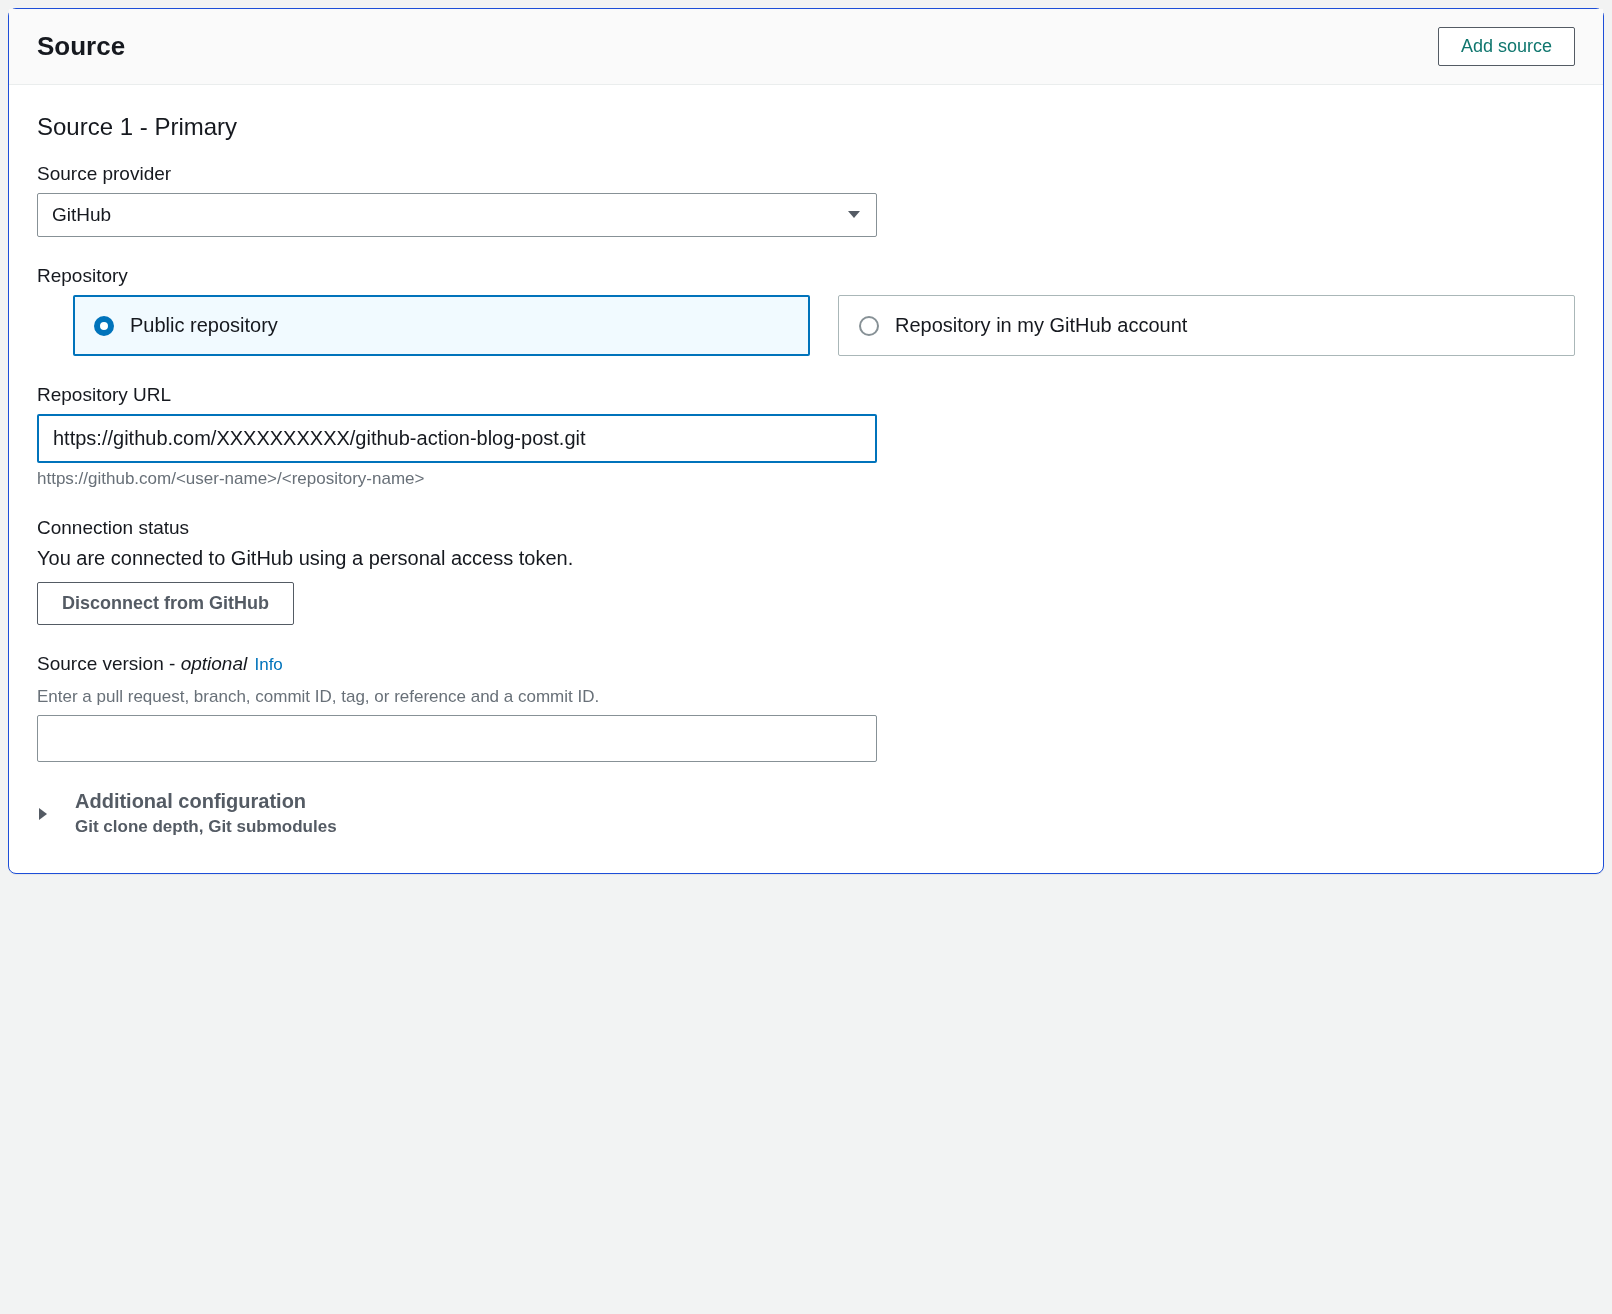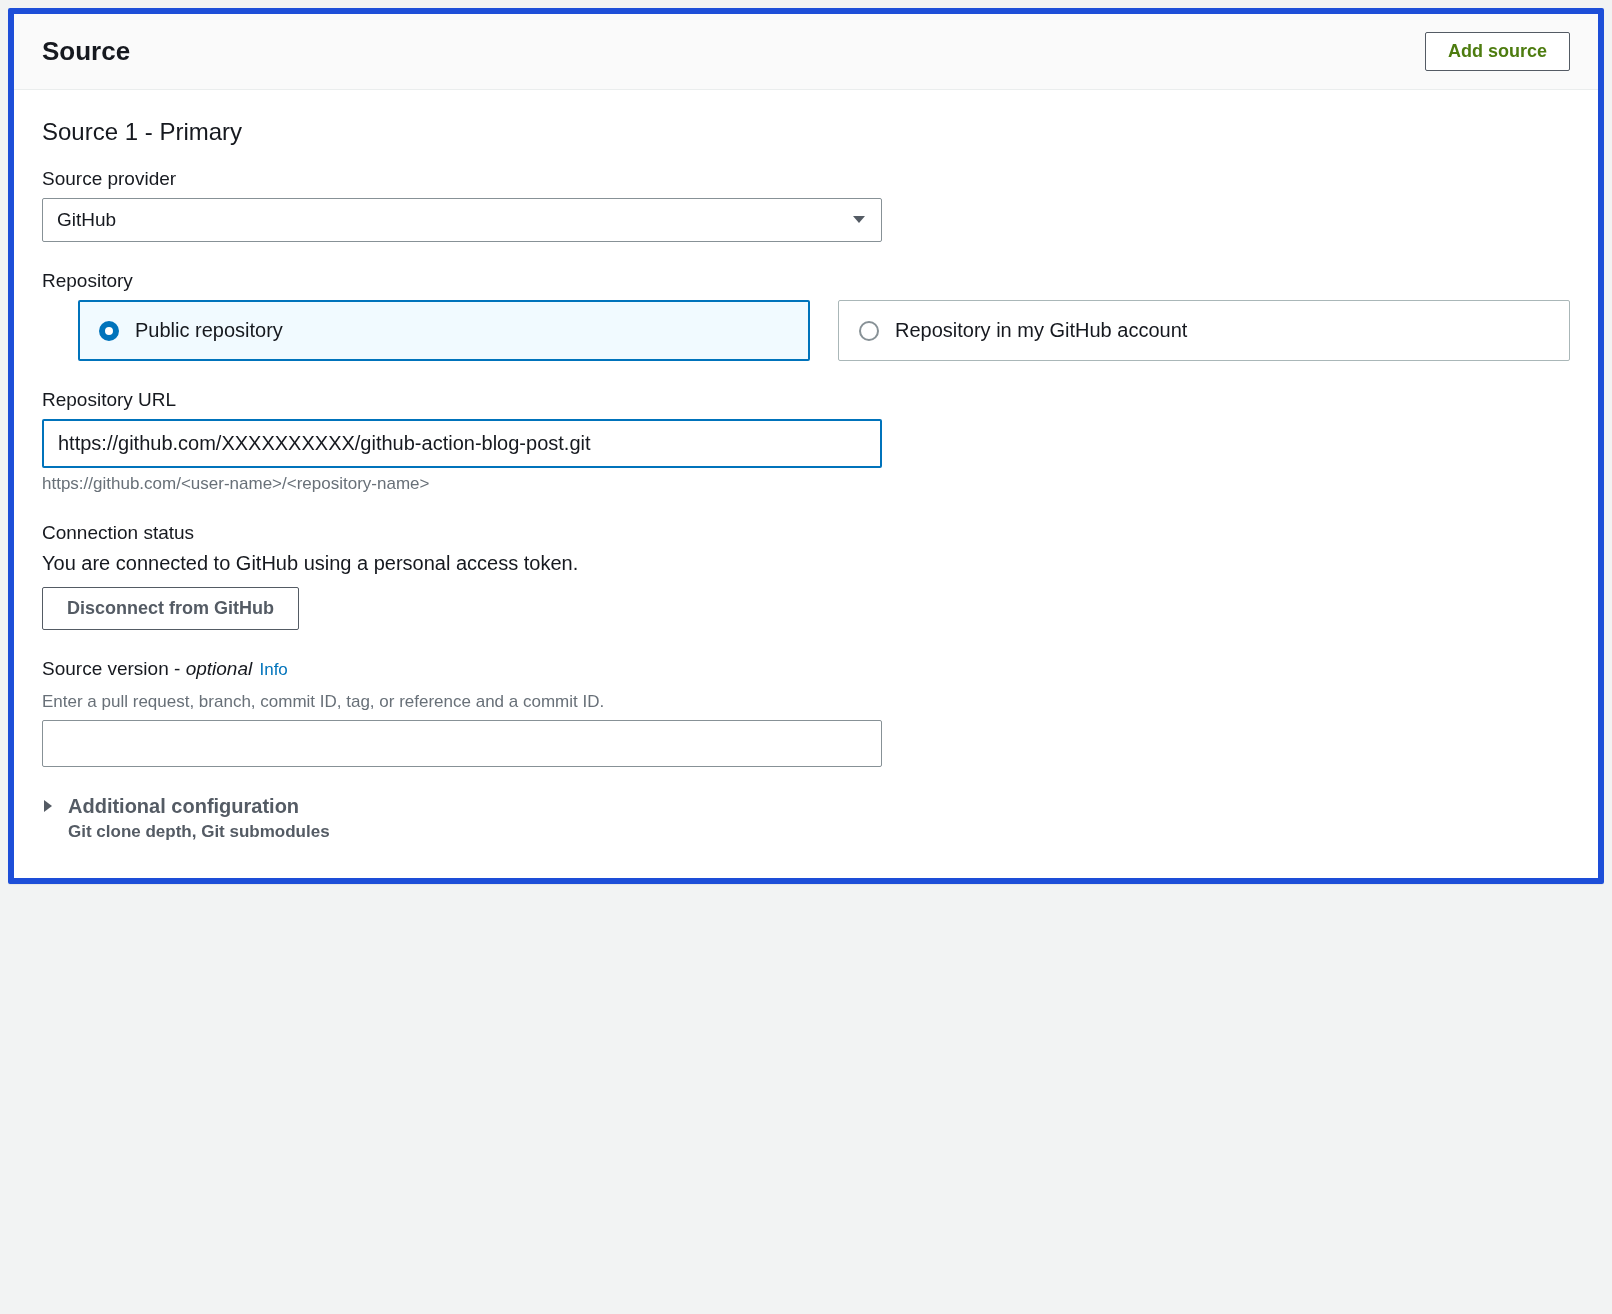--- a/index.html
+++ b/index.html
@@ -4,42 +4,42 @@
   <style>
     * { box-sizing: border-box; margin: 0; padding: 0; }
     body {
       font-family: "Amazon Ember", "Helvetica Neue", Arial, sans-serif;
       background: #f2f3f3;
       padding: 8px;
       color: #16191f;
     }
     .card {
       background: #fff;
-      border: 6px solid #1d4ed8;
-      border-radius: 2px;
+      border: 1px solid #1d4ed8;
+      border-radius: 8px;
       box-shadow: 0 1px 1px rgba(0,0,0,0.05);
     }
     .card-header {
       display: flex;
       justify-content: space-between;
       align-items: center;
       padding: 18px 28px;
       border-bottom: 1px solid #eaeded;
       background: #fafafa;
     }
     .card-header h2 {
       font-size: 26px;
       font-weight: 700;
       color: #16191f;
     }
     .btn {
       border: 1px solid #545b64;
       background: #fff;
-      color: #4d7c0f;
-      font-weight: 700;
+      color: #0f766e;
+      font-weight: 400;
       padding: 8px 22px;
       font-size: 18px;
       border-radius: 2px;
       cursor: pointer;
     }
     .card-body { padding: 28px 28px 36px 28px; }
     .section-title {
       font-size: 24px;
       font-weight: 400;
       color: #16191f;
@@ -150,22 +150,22 @@
       color: #0073bb;
       font-size: 17px;
       text-decoration: none;
       font-weight: 400;
       font-style: normal;
       margin-left: 2px;
       text-align: center;
     }
     .expand-row {
       display: flex;
-      align-items: flex-start;
-      gap: 14px;
+      align-items: center;
+      gap: 26px;
       cursor: pointer;
       margin-top: 12px;
     }
     .expand-arrow {
       margin-top: 4px;
       flex-shrink: 0;
     }
     .expand-title {
       font-size: 20px;
       font-weight: 700;

